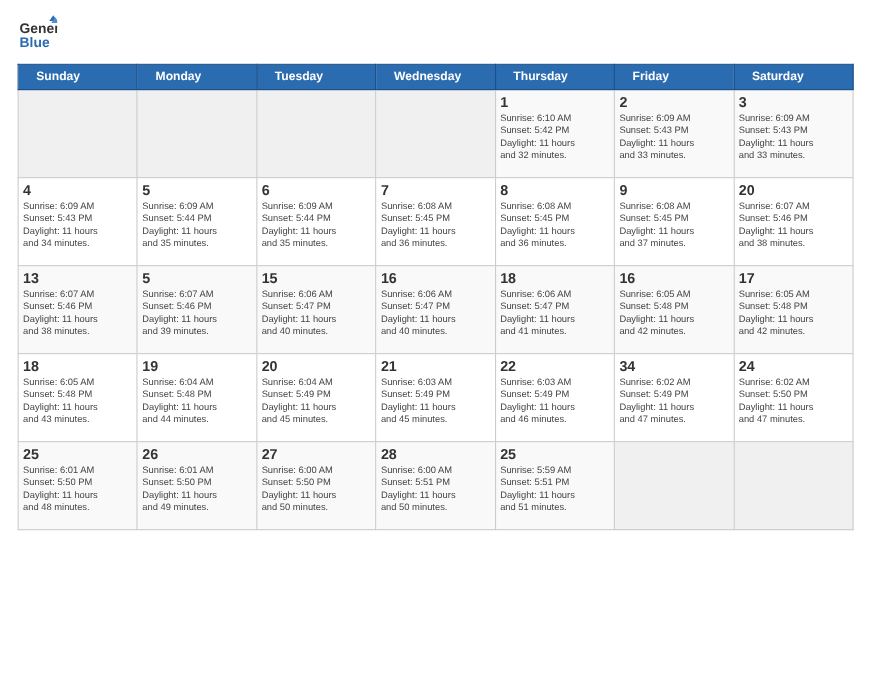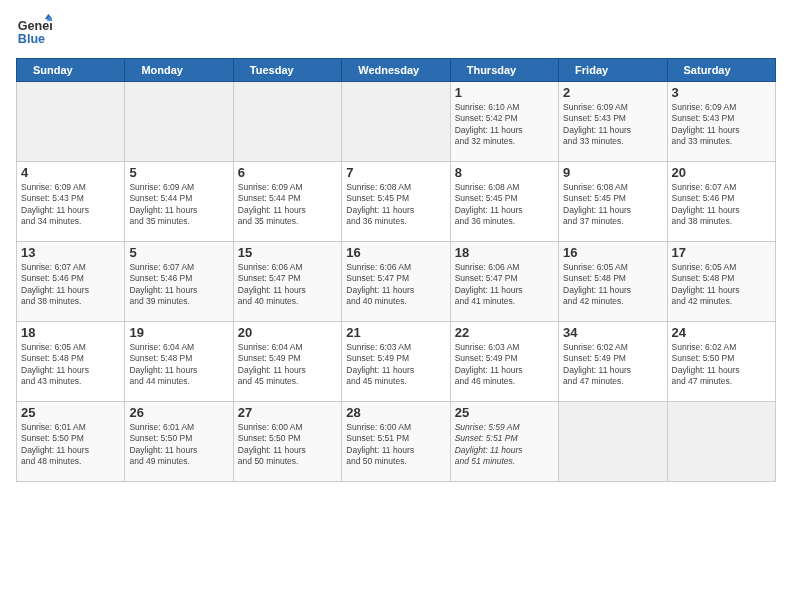--- a/index.html
+++ b/index.html
@@ -328,21 +328,21 @@
           </td>
           <td>
             <span class="day-number">28</span>
             <div class="day-info" style="white-space: pre-line;">Sunrise: 6:00 AM
 Sunset: 5:51 PM
 Daylight: 11 hours
 and 50 minutes.</div>
           </td>
           <td>
             <span class="day-number">25</span>
-            <div class="day-info" style="white-space: pre-line; font-style: italic;">Sunrise: 5:59 AM
+            <div class="day-info" style="white-space: pre-line;">Sunrise: 5:59 AM
 Sunset: 5:51 PM
 Daylight: 11 hours
 and 51 minutes.</div>
           </td>
           <td class="empty-cell"></td>
           <td class="empty-cell"></td>
         </tr>
       </tbody>
   </table>
 </div>

